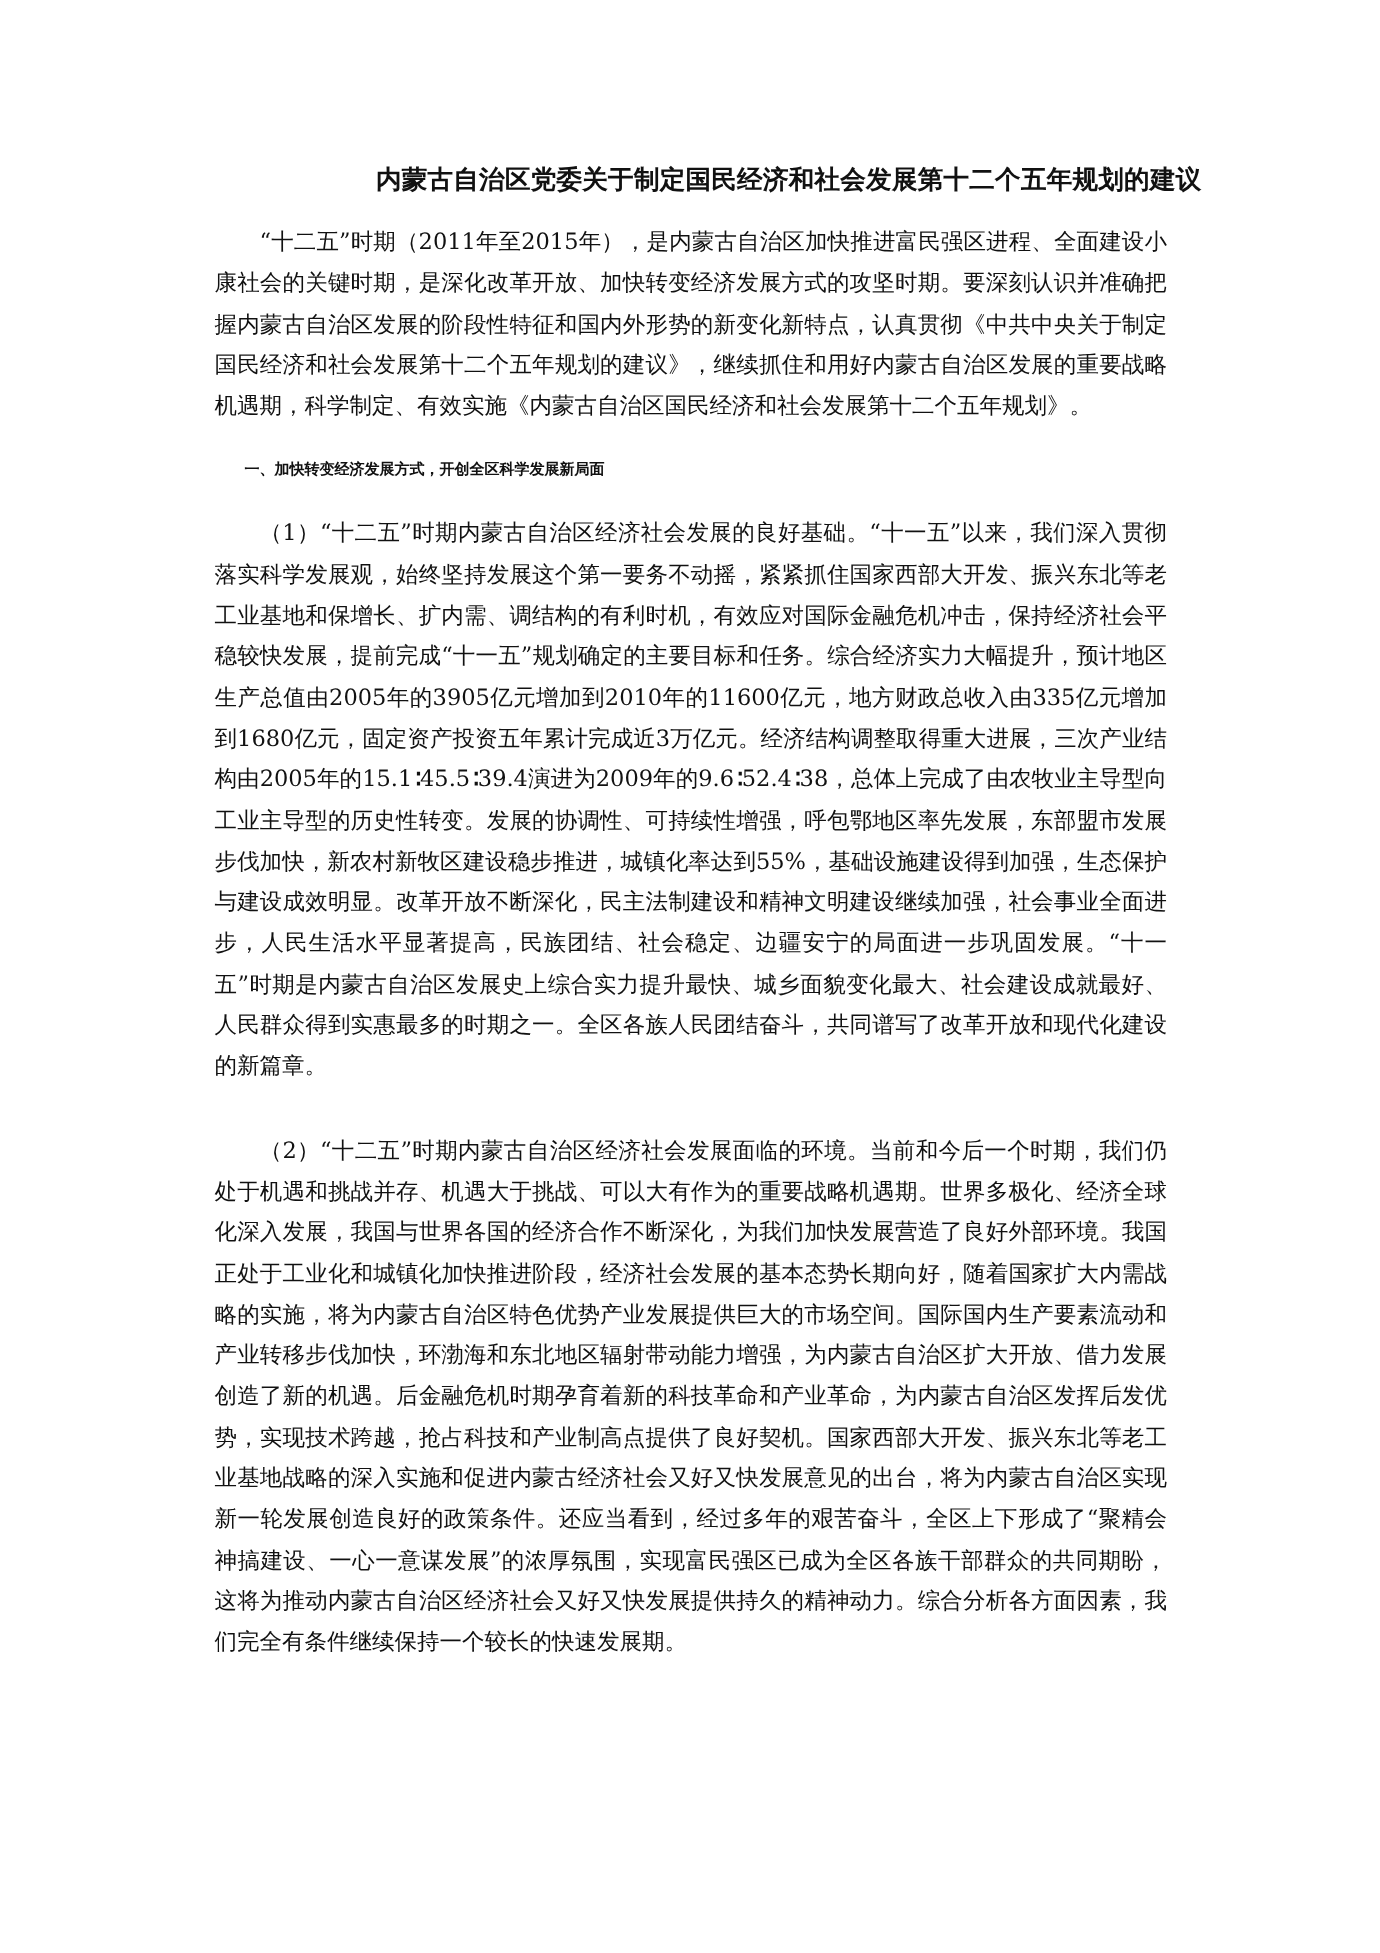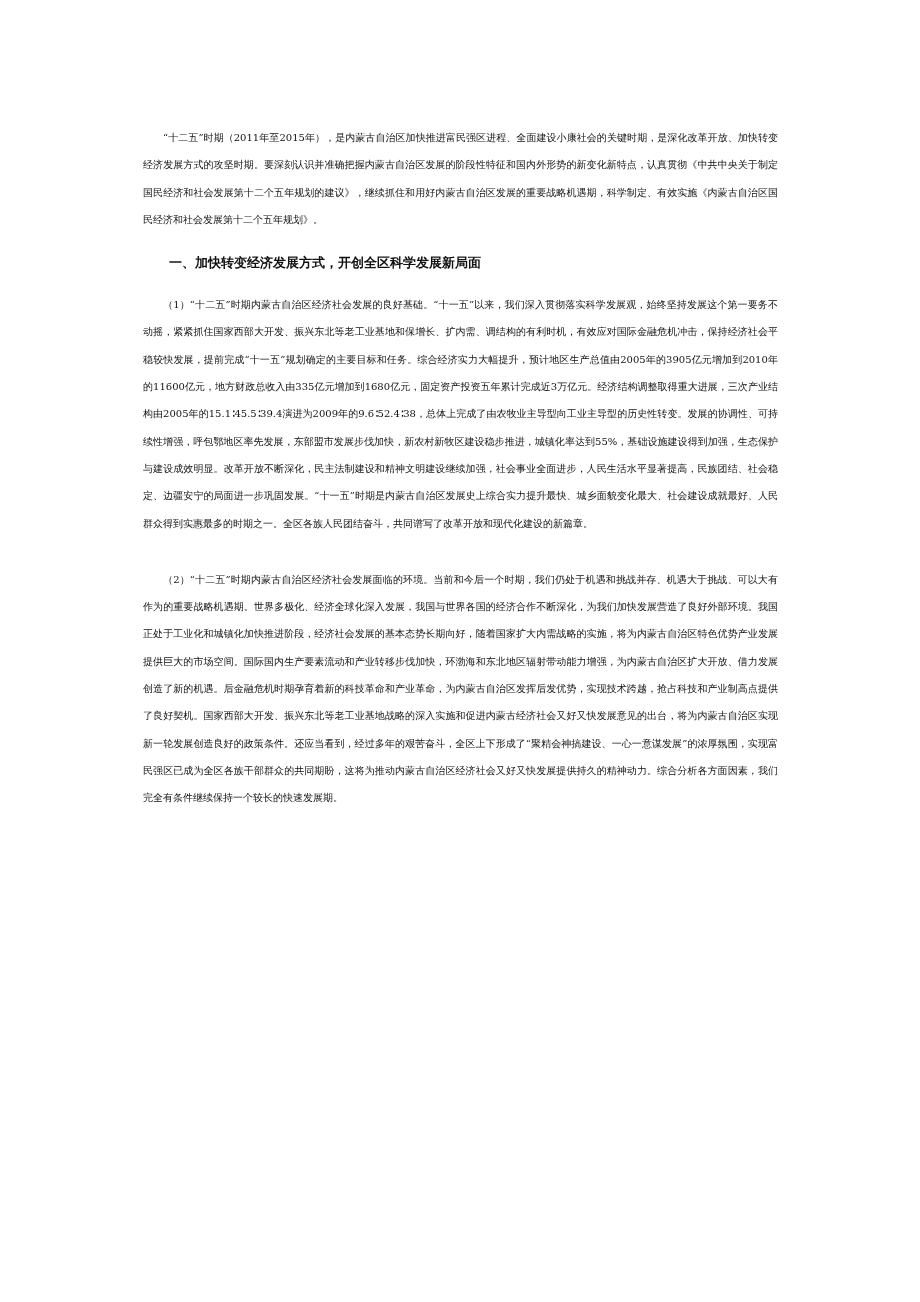--- a/index.html
+++ b/index.html
@@ -34,45 +34,46 @@
     .doc-subtitle {
       font-family: "DejaVu Sans", "Liberation Sans", sans-serif;
       font-weight: bold;
       font-size: 17px;
       line-height: 24px;
       margin: 18px 0 0 0;
       text-align: center;
       padding-left: 30px;
     }
     .para {
-      font-size: 10px;
+      font-size: 15px;
       line-height: 27.3px;
       text-indent: 2em;
       margin: 29px 0 0 0;
       text-align: justify;
     }
     .para.first {
       margin-top: 16px;
     }
     .section-heading {
       font-family: "DejaVu Sans", "Liberation Sans", sans-serif;
       font-weight: bold;
-      font-size: 13px;
+      font-size: 10px;
       line-height: 24px;
       margin: 18px 0 0 0;
       padding-left: 2em;
     }
     .para.after-heading {
       margin-top: 16px;
     }
   </style>
 </head>
 <body>
 
 <div class="page">
+  <h1 class="doc-title">内蒙古自治区党委关于制定国民经济和社会发展第十二个五年规划的建议</h1>
 
 
   <p class="para first">“十二五”时期（2011年至2015年），是内蒙古自治区加快推进富民强区进程、全面建设小康社会的关键时期，是深化改革开放、加快转变经济发展方式的攻坚时期。要深刻认识并准确把握内蒙古自治区发展的阶段性特征和国内外形势的新变化新特点，认真贯彻《中共中央关于制定国民经济和社会发展第十二个五年规划的建议》，继续抓住和用好内蒙古自治区发展的重要战略机遇期，科学制定、有效实施《内蒙古自治区国民经济和社会发展第十二个五年规划》。</p>
 
   <h2 class="section-heading">一、加快转变经济发展方式，开创全区科学发展新局面</h2>
 
   <p class="para after-heading">（1）“十二五”时期内蒙古自治区经济社会发展的良好基础。“十一五”以来，我们深入贯彻落实科学发展观，始终坚持发展这个第一要务不动摇，紧紧抓住国家西部大开发、振兴东北等老工业基地和保增长、扩内需、调结构的有利时机，有效应对国际金融危机冲击，保持经济社会平稳较快发展，提前完成“十一五”规划确定的主要目标和任务。综合经济实力大幅提升，预计地区生产总值由2005年的3905亿元增加到2010年的11600亿元，地方财政总收入由335亿元增加到1680亿元，固定资产投资五年累计完成近3万亿元。经济结构调整取得重大进展，三次产业结构由2005年的15.1∶45.5∶39.4演进为2009年的9.6∶52.4∶38，总体上完成了由农牧业主导型向工业主导型的历史性转变。发展的协调性、可持续性增强，呼包鄂地区率先发展，东部盟市发展步伐加快，新农村新牧区建设稳步推进，城镇化率达到55%，基础设施建设得到加强，生态保护与建设成效明显。改革开放不断深化，民主法制建设和精神文明建设继续加强，社会事业全面进步，人民生活水平显著提高，民族团结、社会稳定、边疆安宁的局面进一步巩固发展。“十一五”时期是内蒙古自治区发展史上综合实力提升最快、城乡面貌变化最大、社会建设成就最好、人民群众得到实惠最多的时期之一。全区各族人民团结奋斗，共同谱写了改革开放和现代化建设的新篇章。</p>
 
   <p class="para">（2）“十二五”时期内蒙古自治区经济社会发展面临的环境。当前和今后一个时期，我们仍处于机遇和挑战并存、机遇大于挑战、可以大有作为的重要战略机遇期。世界多极化、经济全球化深入发展，我国与世界各国的经济合作不断深化，为我们加快发展营造了良好外部环境。我国正处于工业化和城镇化加快推进阶段，经济社会发展的基本态势长期向好，随着国家扩大内需战略的实施，将为内蒙古自治区特色优势产业发展提供巨大的市场空间。国际国内生产要素流动和产业转移步伐加快，环渤海和东北地区辐射带动能力增强，为内蒙古自治区扩大开放、借力发展创造了新的机遇。后金融危机时期孕育着新的科技革命和产业革命，为内蒙古自治区发挥后发优势，实现技术跨越，抢占科技和产业制高点提供了良好契机。国家西部大开发、振兴东北等老工业基地战略的深入实施和促进内蒙古经济社会又好又快发展意见的出台，将为内蒙古自治区实现新一轮发展创造良好的政策条件。还应当看到，经过多年的艰苦奋斗，全区上下形成了“聚精会神搞建设、一心一意谋发展”的浓厚氛围，实现富民强区已成为全区各族干部群众的共同期盼，这将为推动内蒙古自治区经济社会又好又快发展提供持久的精神动力。综合分析各方面因素，我们完全有条件继续保持一个较长的快速发展期。</p>
 </div>

